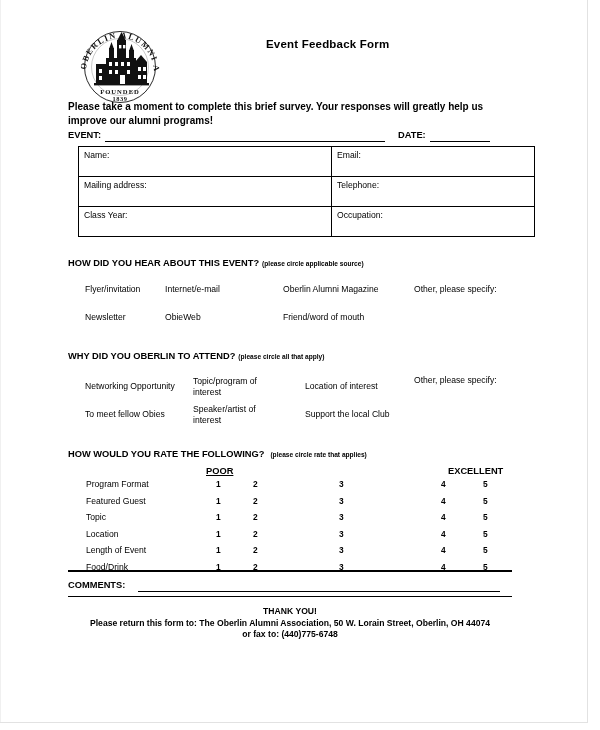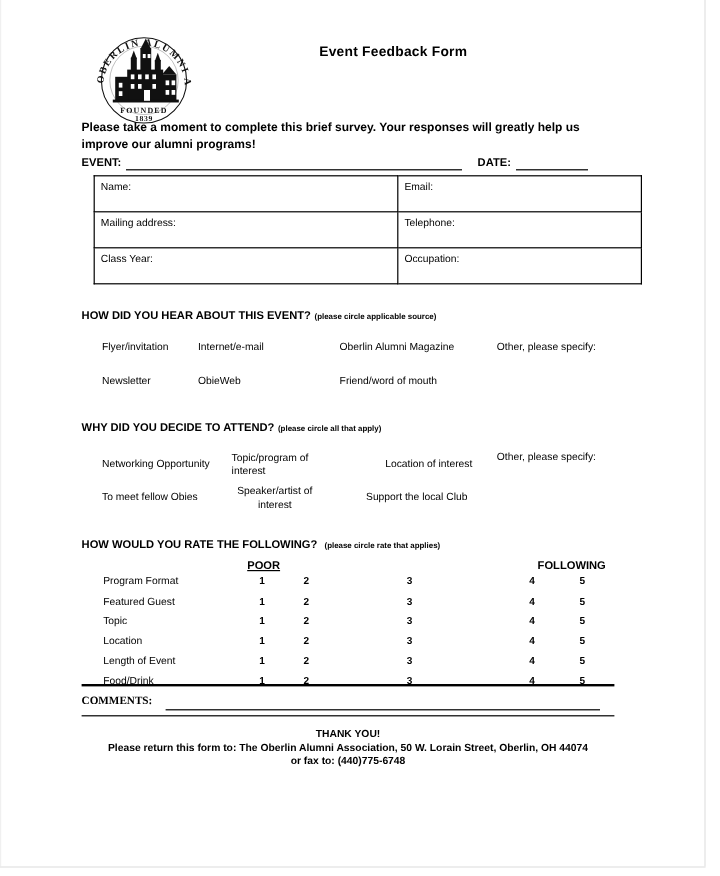--- a/index.html
+++ b/index.html
@@ -187,21 +187,20 @@
     top: 580px;
     width: 444px;
     height: 14px;
   }
   .comments .lab {
     position: absolute;
     left: 0;
     top: 0;
     font-size: 9.3px;
     font-weight: bold;
-    font-family: Liberation Serif, serif;
   }
   .comments .rule1 {
     position: absolute;
     left: 70px;
     top: 0;
     width: 362px;
     height: 11px;
     border-bottom: 1.4px solid #000;
   }
   .comments-rule2 {
@@ -346,41 +345,41 @@
     <span class="opt nw" style="left:17px;  top:0px;">Flyer/invitation</span>
     <span class="opt nw" style="left:97px;  top:0px;">Internet/e-mail</span>
     <span class="opt nw" style="left:215px; top:0px;">Oberlin Alumni Magazine</span>
     <span class="opt nw" style="left:346px; top:0px;">Other, please specify:</span>
     <span class="opt nw" style="left:17px;  top:28px;">Newsletter</span>
     <span class="opt nw" style="left:97px;  top:28px;">ObieWeb</span>
     <span class="opt nw" style="left:215px; top:28px;">Friend/word of mouth</span>
   </div>
 
   <div class="sec-head" style="top:351px;">
-    <span>WHY DID YOU DECIDE TO ATTEND?</span><span class="hint">(please circle all that apply)</span>
+    <span>WHY DID YOU OBERLIN TO ATTEND?</span><span class="hint">(please circle all that apply)</span>
   </div>
 
   <div class="opt-grid" style="left:68px; top:378px; width:444px; height:56px;">
     <span class="opt nw" style="left:17px;  top:3px;">Networking Opportunity</span>
     <span class="opt" style="left:125px; top:-2px; width:72px;">Topic/program of interest</span>
-    <span class="opt nw" style="left:253px; top:3px;">Location of interest</span>
+    <span class="opt nw" style="left:237px; top:3px;">Location of interest</span>
     <span class="opt nw" style="left:346px; top:-3px;">Other, please specify:</span>
     <span class="opt nw" style="left:17px;  top:31px;">To meet fellow Obies</span>
-    <span class="opt" style="left:125px; top:26px; width:72px;text-align:center;">Speaker/artist of interest</span>
+    <span class="opt" style="left:125px; top:26px; width:72px;">Speaker/artist of interest</span>
     <span class="opt nw" style="left:237px; top:31px;">Support the local Club</span>
   </div>
 
   <div class="sec-head" style="top:449px;">
     <span>HOW WOULD YOU RATE THE FOLLOWING?</span><span class="hint" style="padding-left:6px;">(please circle rate that applies)</span>
   </div>
 
   <div class="rate-wrap">
     <div class="rate-head">
       <span style="left:138px;text-decoration:underline;">POOR</span>
-      <span style="left:380px;">FOLLOWING</span>
+      <span style="left:380px;">EXCELLENT</span>
     </div>
 
     <div class="rate-row">
       <span class="rlab">Program Format</span>
       <span class="rnum" style="left:148px;">1</span>
       <span class="rnum" style="left:185px;">2</span>
       <span class="rnum" style="left:271px;">3</span>
       <span class="rnum" style="left:373px;">4</span>
       <span class="rnum" style="left:415px;">5</span>
     </div>

